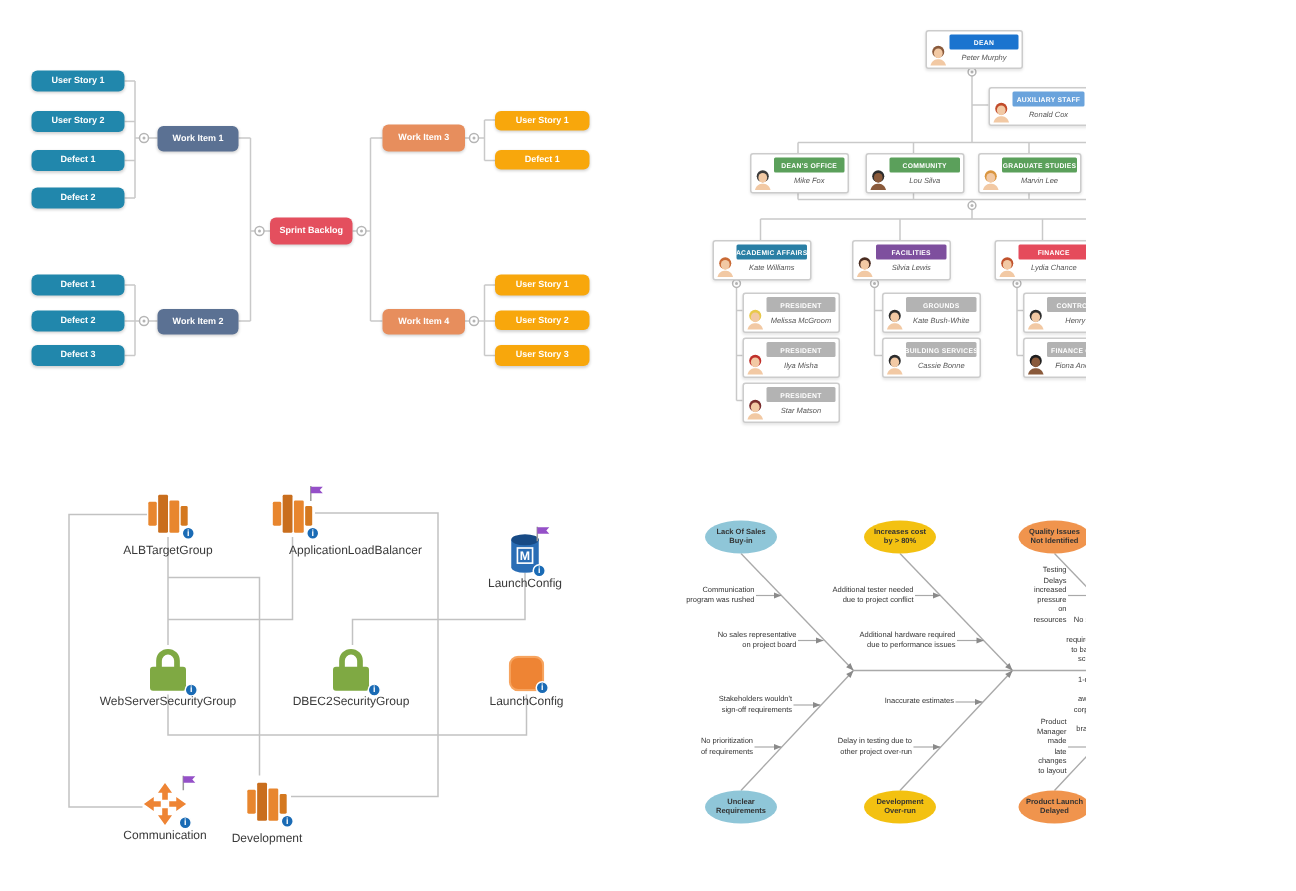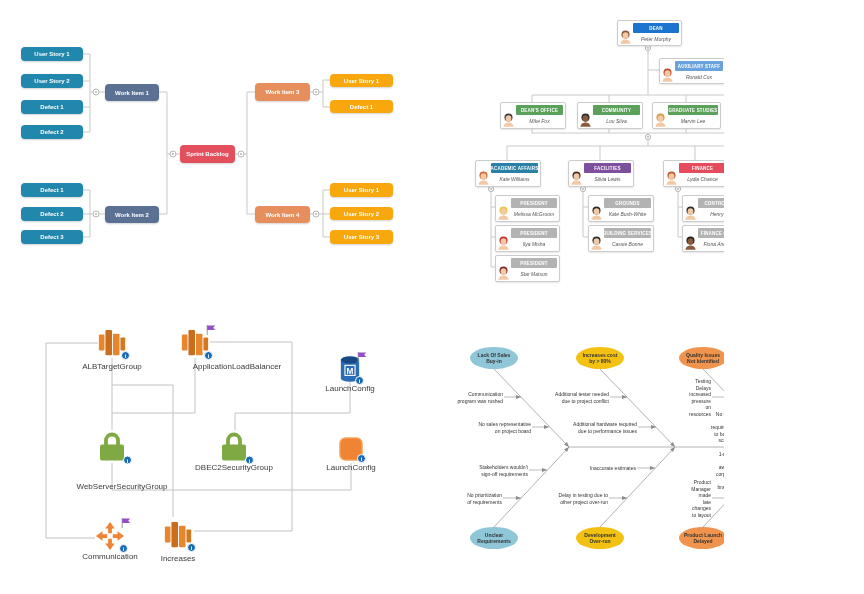--- a/index.html
+++ b/index.html
@@ -436,21 +436,21 @@
           <text x="12" y="20" font-size="9" font-weight="bold" fill="#fff" text-anchor="middle" font-family="Liberation Sans,sans-serif">M</text>
         </svg><div class="badge" style="right: -3px; bottom: -2px;">i</div><div class="flag" style="right: -6px; top: -7px; width: 10px; height: 10px;"><svg viewBox="0 0 10 10" width="10" height="10">
             <line x1="1.2" y1="0" x2="1.2" y2="10" stroke="#9a9a9a" stroke-width="1"></line>
             <path d="M1.2 0.5 h8 l-2 2.2 2 2.2 h-8 Z" fill="#9550c8"></path>
           </svg></div></div>
       <div class="aws-label" style="left: 350px; top: 384px;">LaunchConfig</div>
       <div class="aws-node" style="left: 112px; top: 446px; width: 34px; height: 33px;"><svg viewBox="0 0 34 33" width="34" height="33">
           <path d="M11 16 v-5 a6 6 0 0 1 12 0 v5" fill="none" stroke="#7fa943" stroke-width="3.8"></path>
           <rect x="5" y="15" width="24" height="16" rx="2" fill="#7fa943"></rect>
         </svg><div class="badge" style="right: -3px; bottom: -2px;">i</div></div>
-      <div class="aws-label" style="left: 122px; top: 463px; margin-top: 19px;">WebServerSecurityGroup</div>
+      <div class="aws-label" style="left: 112px; top: 463px;">WebServerSecurityGroup</div>
       <div class="aws-node" style="left: 234px; top: 446px; width: 34px; height: 33px;"><svg viewBox="0 0 34 33" width="34" height="33">
           <path d="M11 16 v-5 a6 6 0 0 1 12 0 v5" fill="none" stroke="#7fa943" stroke-width="3.8"></path>
           <rect x="5" y="15" width="24" height="16" rx="2" fill="#7fa943"></rect>
         </svg><div class="badge" style="right: -3px; bottom: -2px;">i</div></div>
       <div class="aws-label" style="left: 234px; top: 463px;">DBEC2SecurityGroup</div>
       <div class="aws-node" style="left: 351px; top: 449px; width: 24px; height: 24px;"><svg viewBox="0 0 26 26" width="24" height="24">
           <rect x="1" y="1" width="24" height="24" rx="6" fill="#ee8434" stroke="#f7a45f" stroke-width="1.5"></rect>
         </svg><div class="badge" style="right: -3px; bottom: -2px;">i</div></div>
       <div class="aws-label" style="left: 351px; top: 463px;">LaunchConfig</div>
       <div class="aws-node" style="left: 110px; top: 536px; width: 30px; height: 30px;"><svg viewBox="0 0 32 32" width="30" height="30">
@@ -462,21 +462,21 @@
             <line x1="1.2" y1="0" x2="1.2" y2="10" stroke="#9a9a9a" stroke-width="1"></line>
             <path d="M1.2 0.5 h8 l-2 2.2 2 2.2 h-8 Z" fill="#9550c8"></path>
           </svg></div></div>
       <div class="aws-label" style="left: 110px; top: 552px;">Communication</div>
       <div class="aws-node" style="left: 178px; top: 535px; width: 30px; height: 30px;"><svg viewBox="0 0 32 32" width="30" height="30">
           <rect x="2" y="7" width="6" height="17" rx="1" fill="#e8862e"></rect>
           <rect x="9" y="2" width="7" height="27" rx="1" fill="#c96e1d"></rect>
           <rect x="17" y="6" width="7" height="23" rx="1" fill="#e8862e"></rect>
           <rect x="25" y="10" width="5" height="14" rx="1" fill="#d4781f"></rect>
         </svg><div class="badge" style="right: -3px; bottom: -2px;">i</div></div>
-      <div class="aws-label" style="left: 178px; top: 554px;">Increases</div>
+      <div class="aws-label" style="left: 178px; top: 554px;">Development</div>
     </section>
   <section class="layer" id="fishbone">
       <svg class="wires" viewBox="0 0 864 594">
         <polyline points="569,447 787,447" fill="none" stroke="#a9a9a9" stroke-width="0.9"></polyline>
         <polyline points="494,369 569,447" fill="none" stroke="#a9a9a9" stroke-width="0.9"></polyline>
         <polyline points="494,527 569,447" fill="none" stroke="#a9a9a9" stroke-width="0.9"></polyline>
         <polyline points="600,369 675,447" fill="none" stroke="#a9a9a9" stroke-width="0.9"></polyline>
         <polyline points="600,527 675,447" fill="none" stroke="#a9a9a9" stroke-width="0.9"></polyline>
         <polyline points="703,369 778,447" fill="none" stroke="#a9a9a9" stroke-width="0.9"></polyline>
         <polyline points="703,527 778,447" fill="none" stroke="#a9a9a9" stroke-width="0.9"></polyline>

